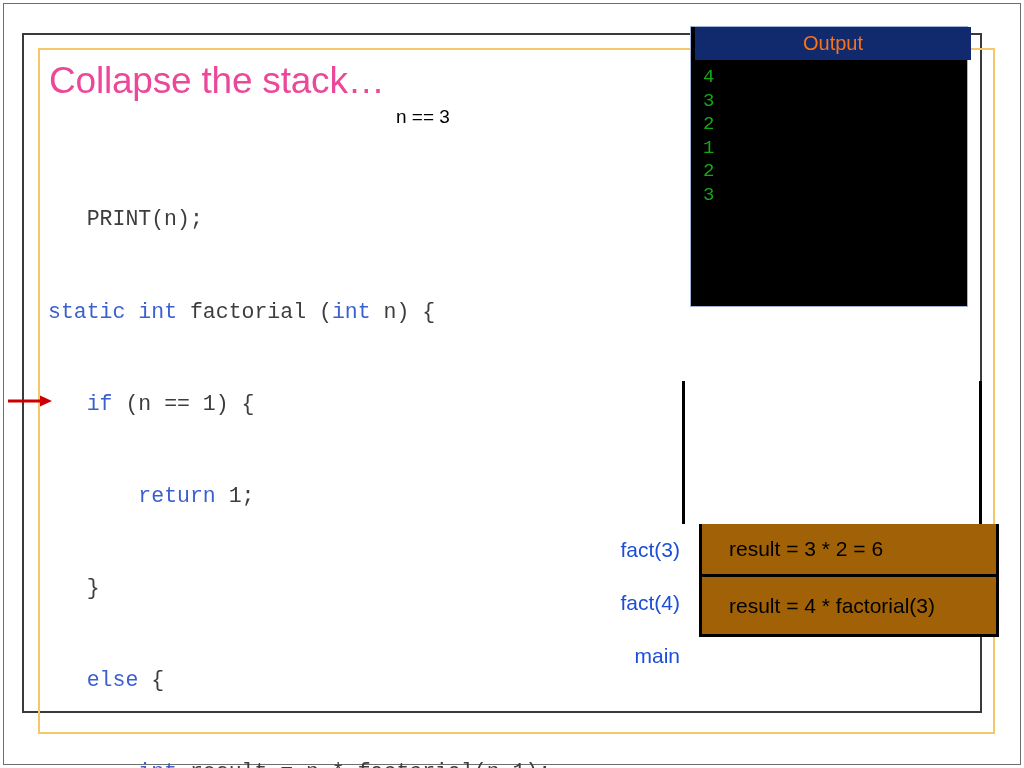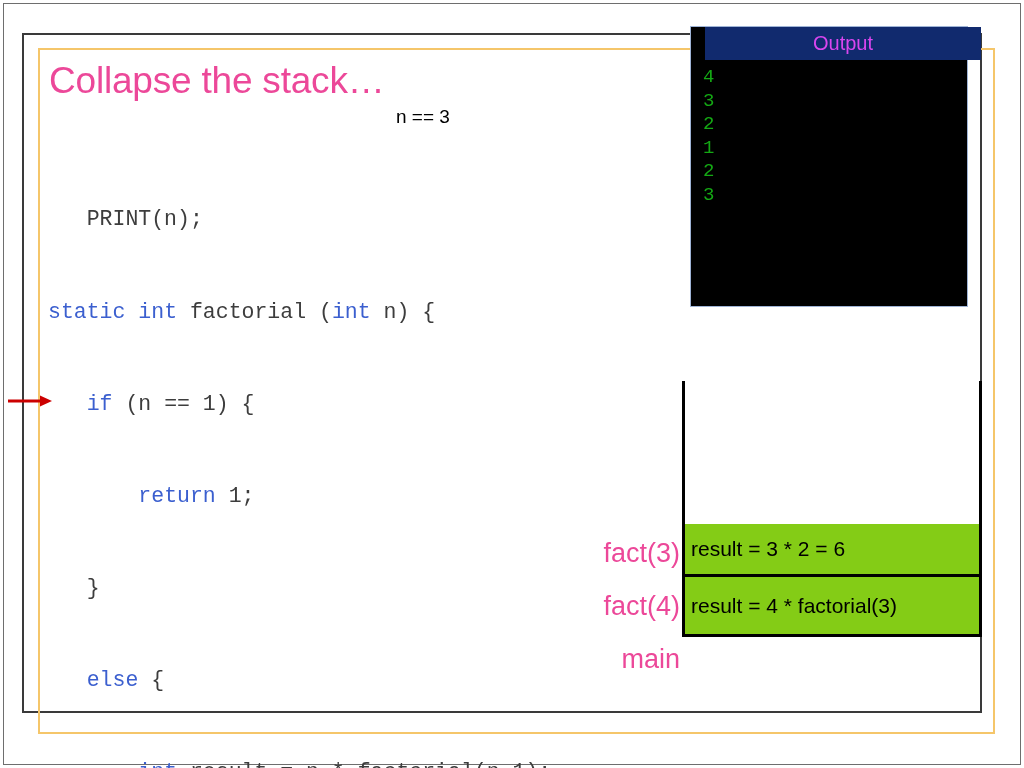--- a/index.html
+++ b/index.html
@@ -90,24 +90,24 @@
   
   #output-panel {
     position: absolute;
     left: 690px; top: 26px;
     width: 278px; height: 281px;
     background: #000000;
     border: 1px solid #9fb4d6;
   }
   #output-header {
     position: absolute;
-    left: 14px; top: 0;
+    left: 4px; top: 0;
     width: 100%; height: 33px;
     background: #112a6e;
-    color: #d946ef;
+    color: #f97316;
     font-size: 20px;
     text-align: center;
     line-height: 33px;
     font-family: "Liberation Sans", sans-serif;
   }
   #output-body {
     position: absolute;
     left: 0; top: 33px;
     right: 0; bottom: 0;
     padding: 6px 0 0 12px;
@@ -127,43 +127,43 @@
   #stack-empty {
     position: absolute;
     left: 0; top: 0;
     width: 300px; height: 143px;
     border-left: 3px solid #000;
     border-right: 3px solid #000;
     background: #ffffff;
   }
   .stack-frame {
     position: absolute;
-    left: 0;
+    left: 17px;
     width: 300px;
     border: 3px solid #000;
-    background: #84cc16;
+    background: #a16207;
     font-size: 21px;
     font-family: "Liberation Sans", sans-serif;
     color: #000;
-    padding-left: 6px;
+    padding-left: 27px;
     display: flex;
     align-items: center;
     white-space: nowrap;
   }
   #stack-frame-0 { top: 143px;  height: 53px; border-top: none; }
   #stack-frame-1 { top: 196px;  height: 60px; border-top: none; }
   #stack-frame-2 { top: 249px;  height: 53px; border-top: none; }
 
   .stack-label {
     position: absolute;
     width: 110px;
     text-align: right;
-    font-size: 27px;
-    font-family: "Liberation Sans", sans-serif;
-    color: #ec4899;
+    font-size: 21px;
+    font-family: "Liberation Sans", sans-serif;
+    color: #1d4ed8;
     white-space: nowrap;
   }
   #stack-label-0 { left: 570px; top: 538px; }
   #stack-label-1 { left: 570px; top: 591px; }
   #stack-label-2 { left: 570px; top: 644px; text-align: right; }
 </style>
 </head>
 <body>
 
 <div id="page-outline"></div>

